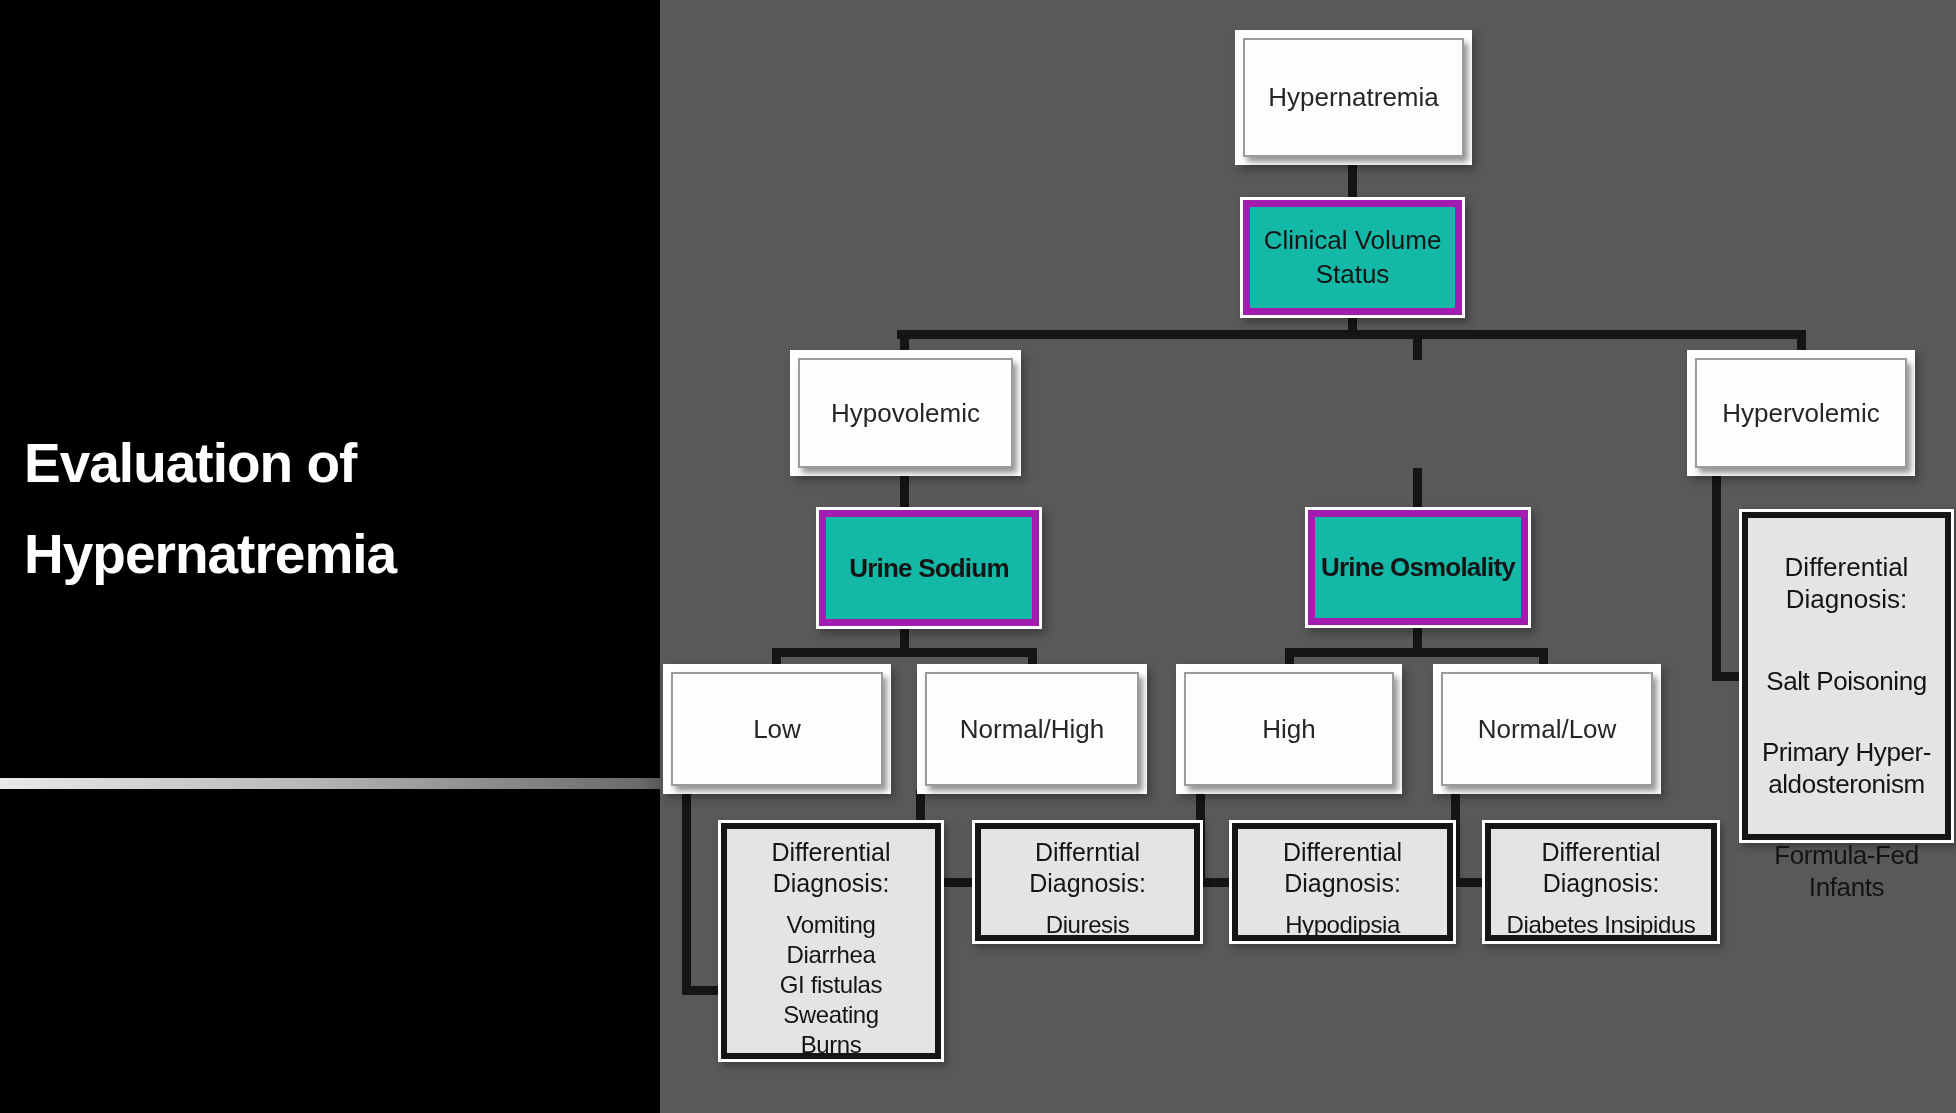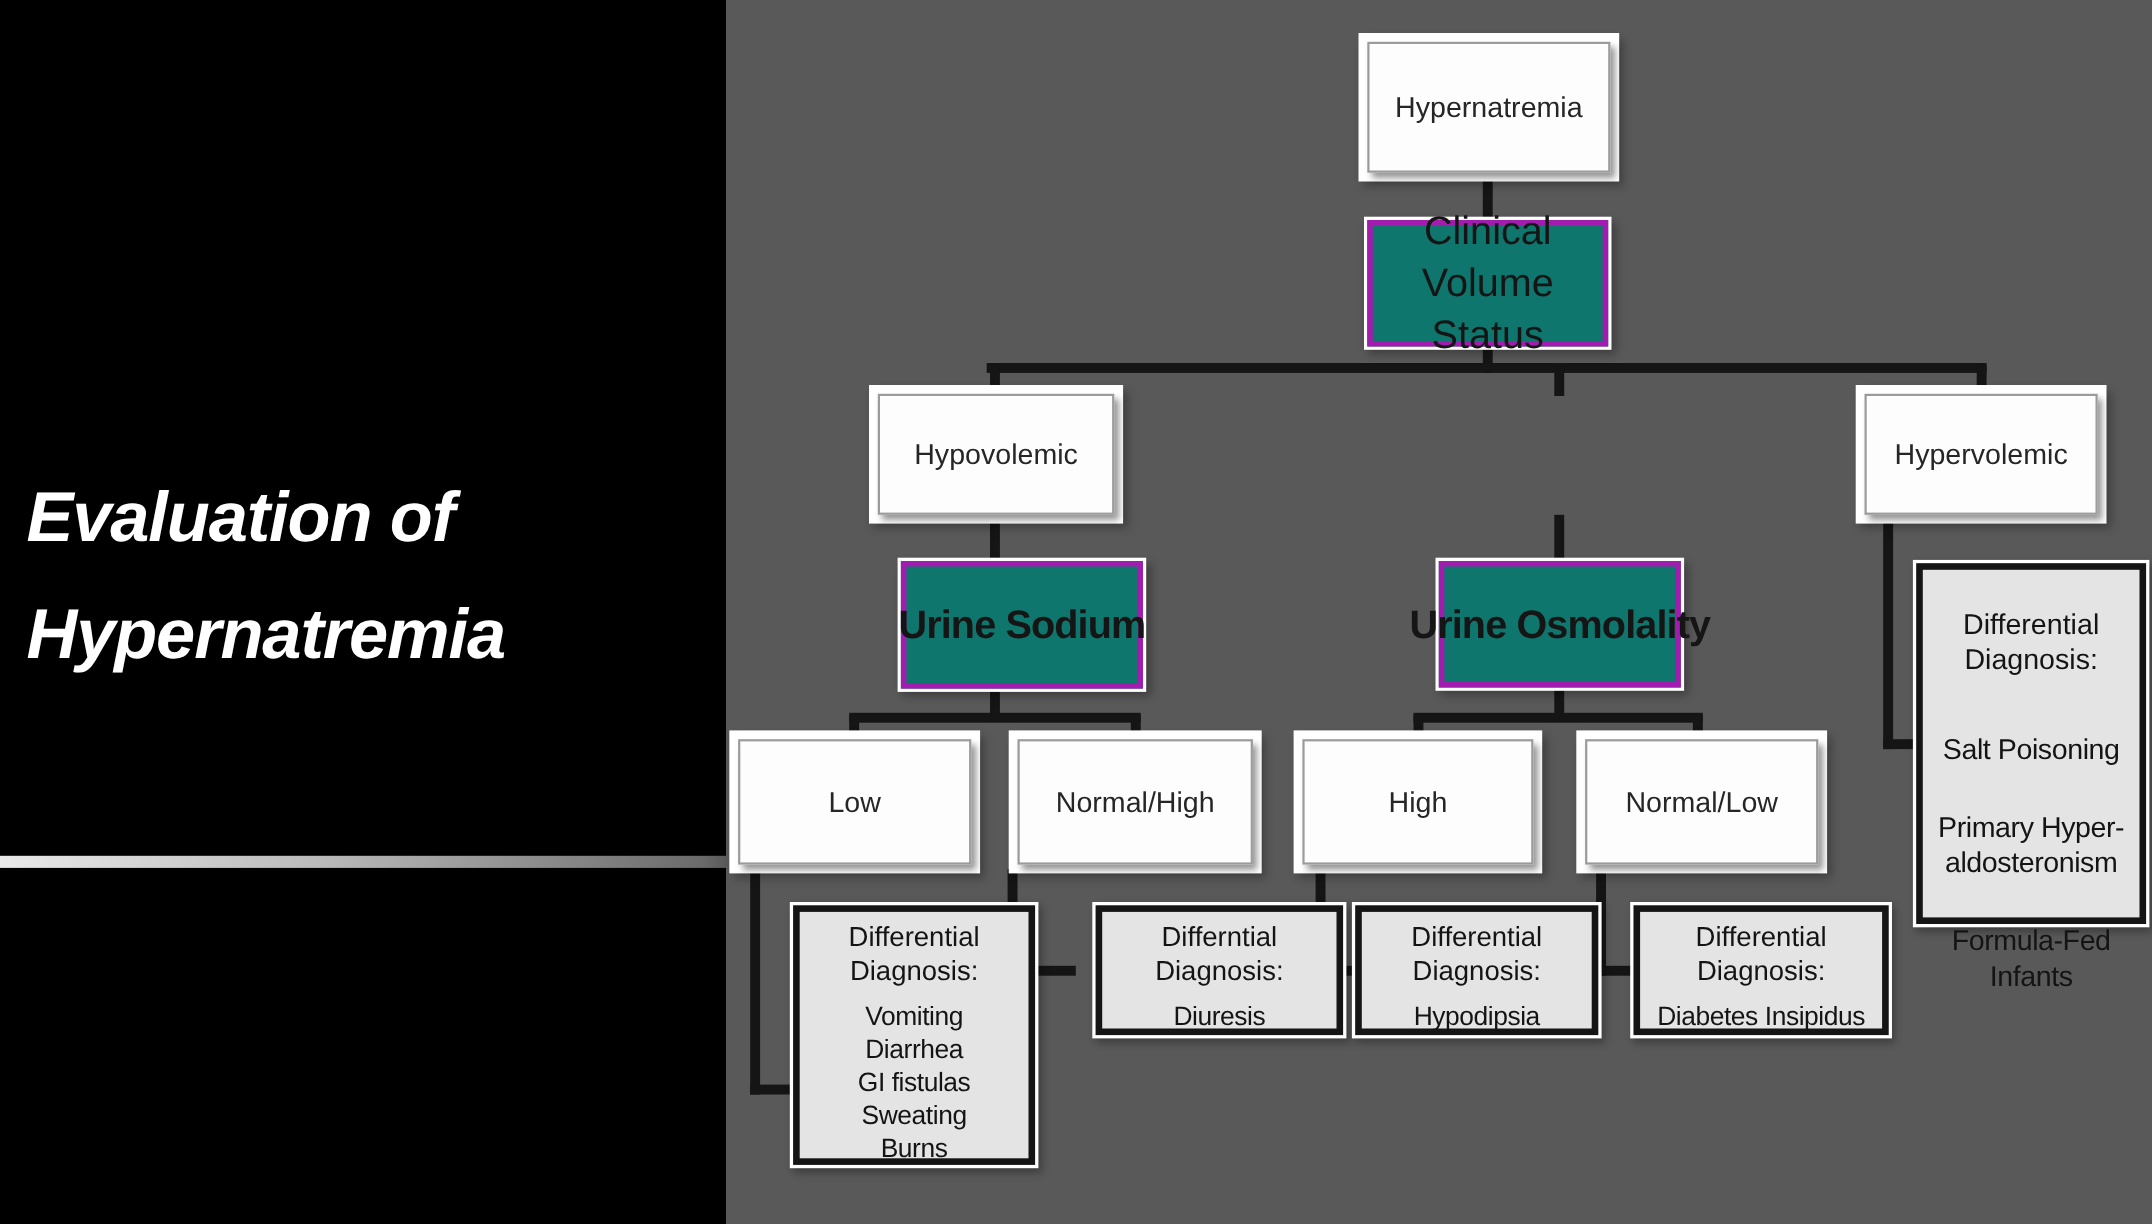--- a/index.html
+++ b/index.html
@@ -12,23 +12,22 @@
   }
   .stage { position:absolute; left:0; top:0; width:1956px; height:1113px; }
 
   
   .title-panel {
     position:absolute; left:0; top:0; width:660px; height:1113px;
     background:#000000; z-index:3;
   }
   .slide-title {
     position:absolute; left:24px; top:418px; width:620px;
-    color:#ffffff; font-weight:bold; font-size:64px; line-height:1.65;
+    color:#ffffff; font-weight:bold; font-size:55px; line-height:1.65;
     letter-spacing:-1px;
-    font-style:italic;
   }
   .slide-title span { display:block; }
   .title-divider {
     position:absolute; left:0; top:778px; width:660px; height:11px;
     background:linear-gradient(to right,#e9e9e9,#b9b9b9 45%,#6a6a6a 97%,#595959);
   }
 
   
   .conn { position:absolute; background:#151515; z-index:1; }
 
@@ -45,23 +44,23 @@
     font-size:26px; color:#262626; white-space:nowrap; text-align:center;
   }
 
   
   .node-strong {
     position:absolute; background:#ffffff; padding:3px; z-index:2;
     box-shadow:4px 5px 8px rgba(0,0,0,0.3);
   }
   .node-strong .face {
     width:100%; height:100%;
-    background:#0f766e; border:5px solid #a21caf;
+    background:#14b8a6; border:7px solid #a21caf;
     display:flex; align-items:center; justify-content:center;
-    font-size:36px; color:#151515; white-space:nowrap; text-align:center;
+    font-size:26px; color:#151515; white-space:nowrap; text-align:center;
   }
   .node-strong .face.bold { font-weight:bold; letter-spacing:-0.8px; }
   .node-strong .face.wrap { white-space:normal; line-height:1.3; }
 
   
   .diff {
     position:absolute; background:#ffffff; padding:3px; z-index:2;
     box-shadow:3px 4px 7px rgba(0,0,0,0.3);
   }
   .diff .face {
@@ -162,21 +161,21 @@
       <div class="diff-items">
         <span class="diff-item">Vomiting</span>
         <span class="diff-item">Diarrhea</span>
         <span class="diff-item">GI fistulas</span>
         <span class="diff-item">Sweating</span>
         <span class="diff-item">Burns</span>
       </div>
     </div>
   </div>
 
-  <div class="diff" style="left:972px; top:820px; width:231px; height:124px;margin-left:21px;">
+  <div class="diff" style="left:972px; top:820px; width:231px; height:124px;">
     <div class="face">
       <div class="diff-heading">Differntial Diagnosis:</div>
       <div class="diff-items">
         <span class="diff-item">Diuresis</span>
       </div>
     </div>
   </div>
 
   <div class="diff" style="left:1229px; top:820px; width:227px; height:124px;">
     <div class="face">

